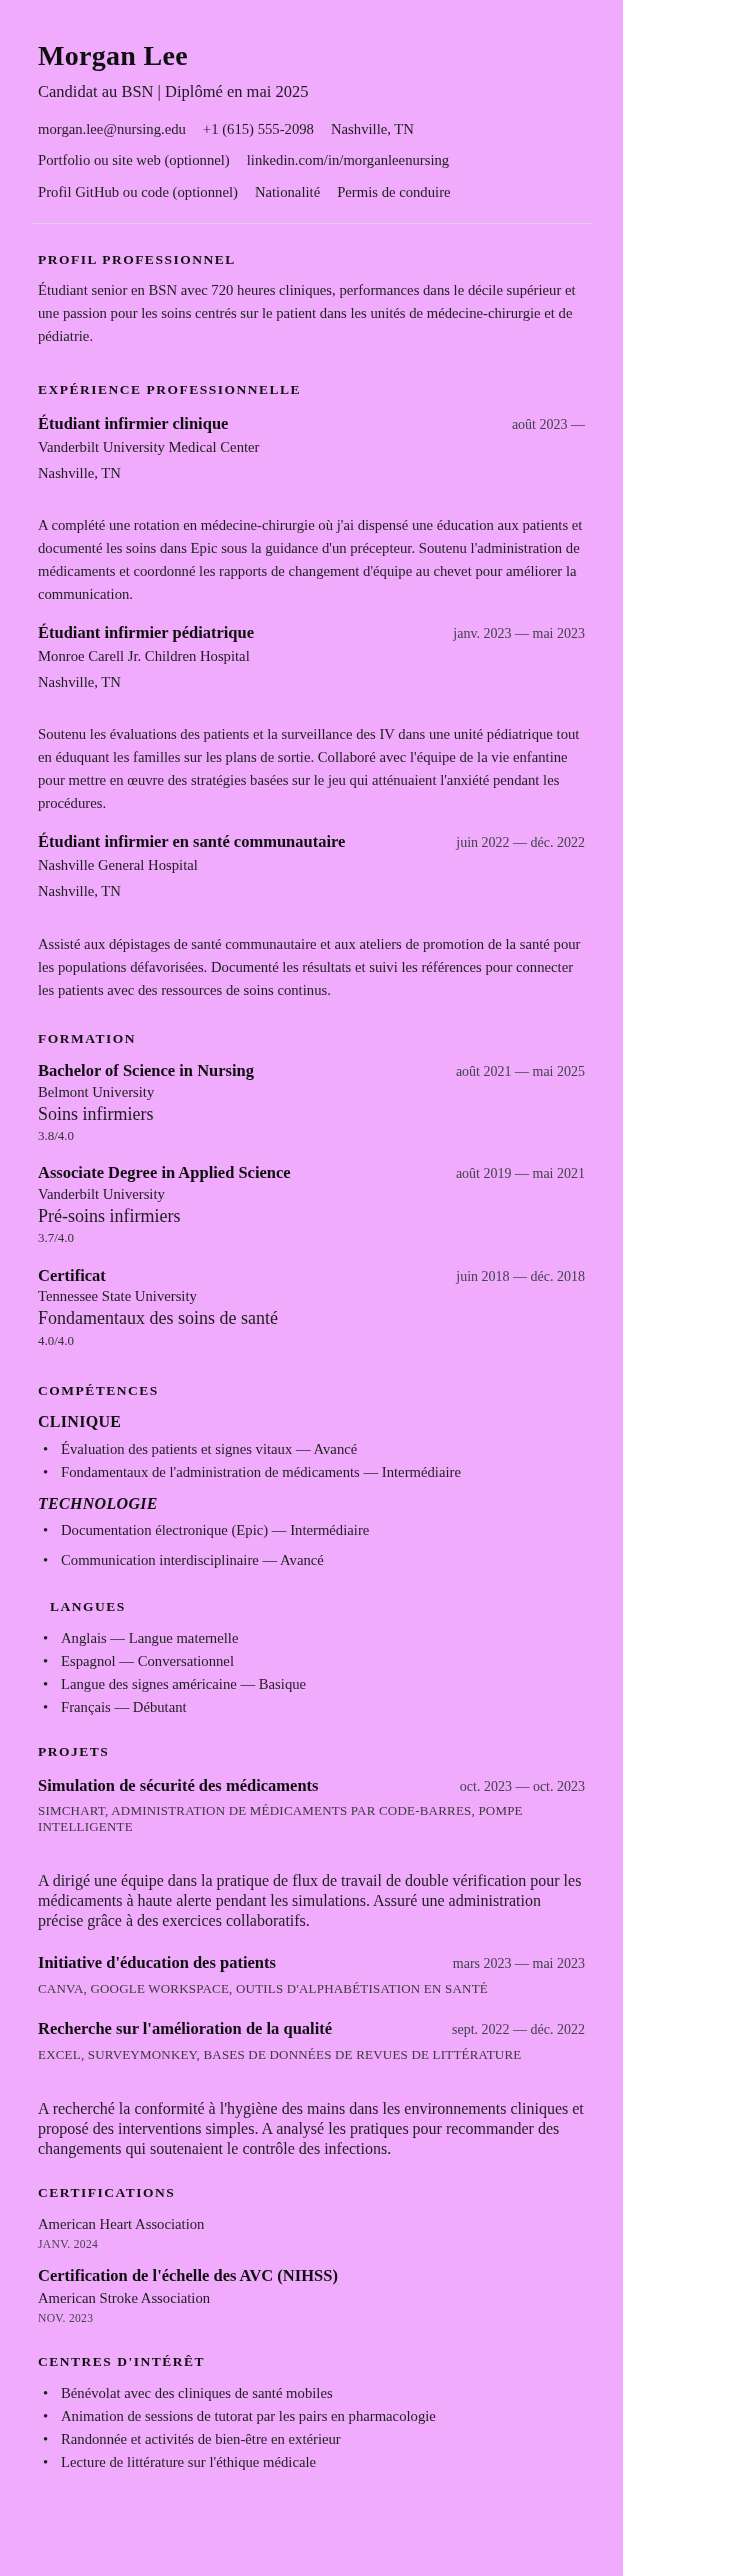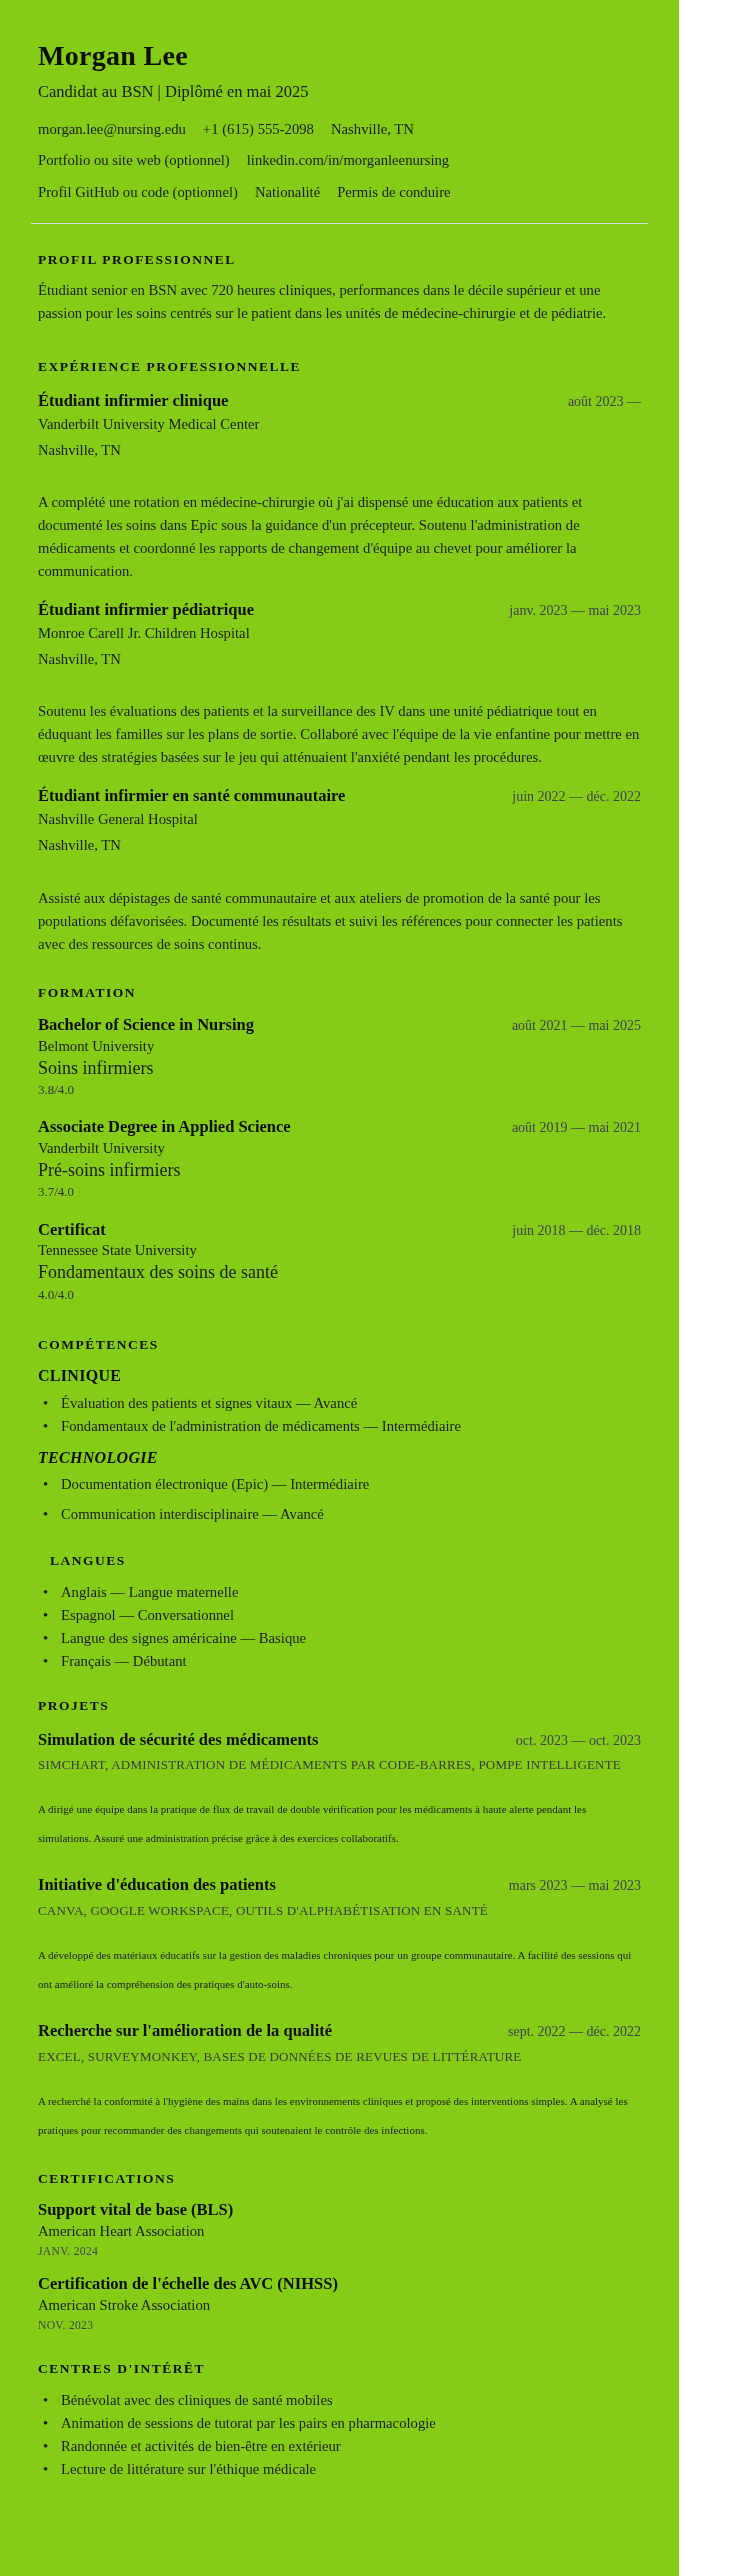--- a/index.html
+++ b/index.html
@@ -1,20 +1,20 @@
 <!DOCTYPE html>
 <html lang="fr" style="font-size:9.8px"><head>
 <meta charset="utf-8">
 <title>Morgan Lee — CV</title>
 <style>
   html, body { margin:0; padding:0; background:#ffffff; }
   body { font-family:"Liberation Serif","DejaVu Serif",serif; color:#1d1d1d; }
   .page {
-    width:679px; min-height:2576px; box-sizing:border-box;
-    padding:40px 38px 23px 38px; background:#84cc16;
+    width:623px; min-height:2576px; box-sizing:border-box;
+    padding:40px 38px 23px 38px; background:#f0abfc;
   }
 
   
   .name { margin:0; font-size:28px; line-height:32px; font-weight:700; color:#0f0f0f; letter-spacing:0.3px; }
   .subtitle { margin-top:8.6px; font-size:16.5px; line-height:21px; color:#1b1b1b; }
   .contact { margin-top:16px; }
   .contact-row { display:flex; gap:17px; font-size:14.7px; line-height:23px; margin-bottom:8.6px; color:#1d1d1d; flex-wrap:wrap; }
   .divider { border:0; border-top:1.2px solid #d6d6d6; margin:19.6px -7.4px 0 -7.4px; }
 
   
@@ -52,21 +52,21 @@
   .skill-group + .skill-group .skill-group-name { margin-top:11px;font-style:italic; }
   .bullet-list { margin:6.1px 0 0; }
   .langs-list, .interests-list { margin-top:12.3px; }
   .li { position:relative; padding-left:23px; font-size:14.7px; line-height:23px; color:#1e1e1e; }
   .li::before { content:"•"; position:absolute; left:4.9px; top:0; color:#1e1e1e; }
 
   
   .proj { margin-top:14.7px; }
   .proj + .proj { margin-top:21px; }
   .tech { margin-top:7.4px; font-size:13px; line-height:16px; letter-spacing:0.2px; color:#3a3a3a; }
-  .proj-desc { margin:22px 0 0; font-size:11px; line-height:29px; color:#1e1e1e; }
+  .proj-desc { margin:36px 0 0; font-size:16px; line-height:20px; color:#1e1e1e; }
 
   
   .cert { margin-top:13.5px; }
   .cert + .cert { margin-top:15.3px; }
   .cert-name { margin:0; font-size:16.5px; line-height:18.4px; font-weight:700; color:#0f0f0f; }
   .cert-issuer { margin-top:3.1px; font-size:14.7px; line-height:18.4px; }
   .cert-date { margin-top:4.9px; font-size:11.6px; line-height:14px; letter-spacing:0.3px; color:#44444c; }
 </style>
 </head>
 <body>
@@ -216,38 +216,36 @@
       <div class="tech">SIMCHART, ADMINISTRATION DE MÉDICAMENTS PAR CODE-BARRES, POMPE INTELLIGENTE</div>
       <p class="proj-desc">A dirigé une équipe dans la pratique de flux de travail de double vérification pour les médicaments à haute alerte pendant les simulations. Assuré une administration précise grâce à des exercices collaboratifs.</p>
     </article>
 
     <article class="proj">
       <div class="entry-head">
         <h3 class="entry-title">Initiative d'éducation des patients</h3>
         <span class="dates">mars 2023 — mai 2023</span>
       </div>
       <div class="tech">CANVA, GOOGLE WORKSPACE, OUTILS D'ALPHABÉTISATION EN SANTÉ</div>
-      <p class="proj-desc">A développé des matériaux éducatifs sur la gestion des maladies chroniques pour un groupe communautaire. A facilité des sessions qui ont amélioré la compréhension des pratiques d'auto-soins.</p>
     </article>
 
     <article class="proj">
       <div class="entry-head">
         <h3 class="entry-title">Recherche sur l'amélioration de la qualité</h3>
         <span class="dates">sept. 2022 — déc. 2022</span>
       </div>
       <div class="tech">EXCEL, SURVEYMONKEY, BASES DE DONNÉES DE REVUES DE LITTÉRATURE</div>
       <p class="proj-desc">A recherché la conformité à l'hygiène des mains dans les environnements cliniques et proposé des interventions simples. A analysé les pratiques pour recommander des changements qui soutenaient le contrôle des infections.</p>
     </article>
   </section>
 
   <section class="sec-certs">
     <h2 class="sec-heading">CERTIFICATIONS</h2>
 
     <article class="cert">
-      <h3 class="cert-name">Support vital de base (BLS)</h3>
       <div class="cert-issuer">American Heart Association</div>
       <div class="cert-date">JANV. 2024</div>
     </article>
 
     <article class="cert">
       <h3 class="cert-name">Certification de l'échelle des AVC (NIHSS)</h3>
       <div class="cert-issuer">American Stroke Association</div>
       <div class="cert-date">NOV. 2023</div>
     </article>
   </section>

